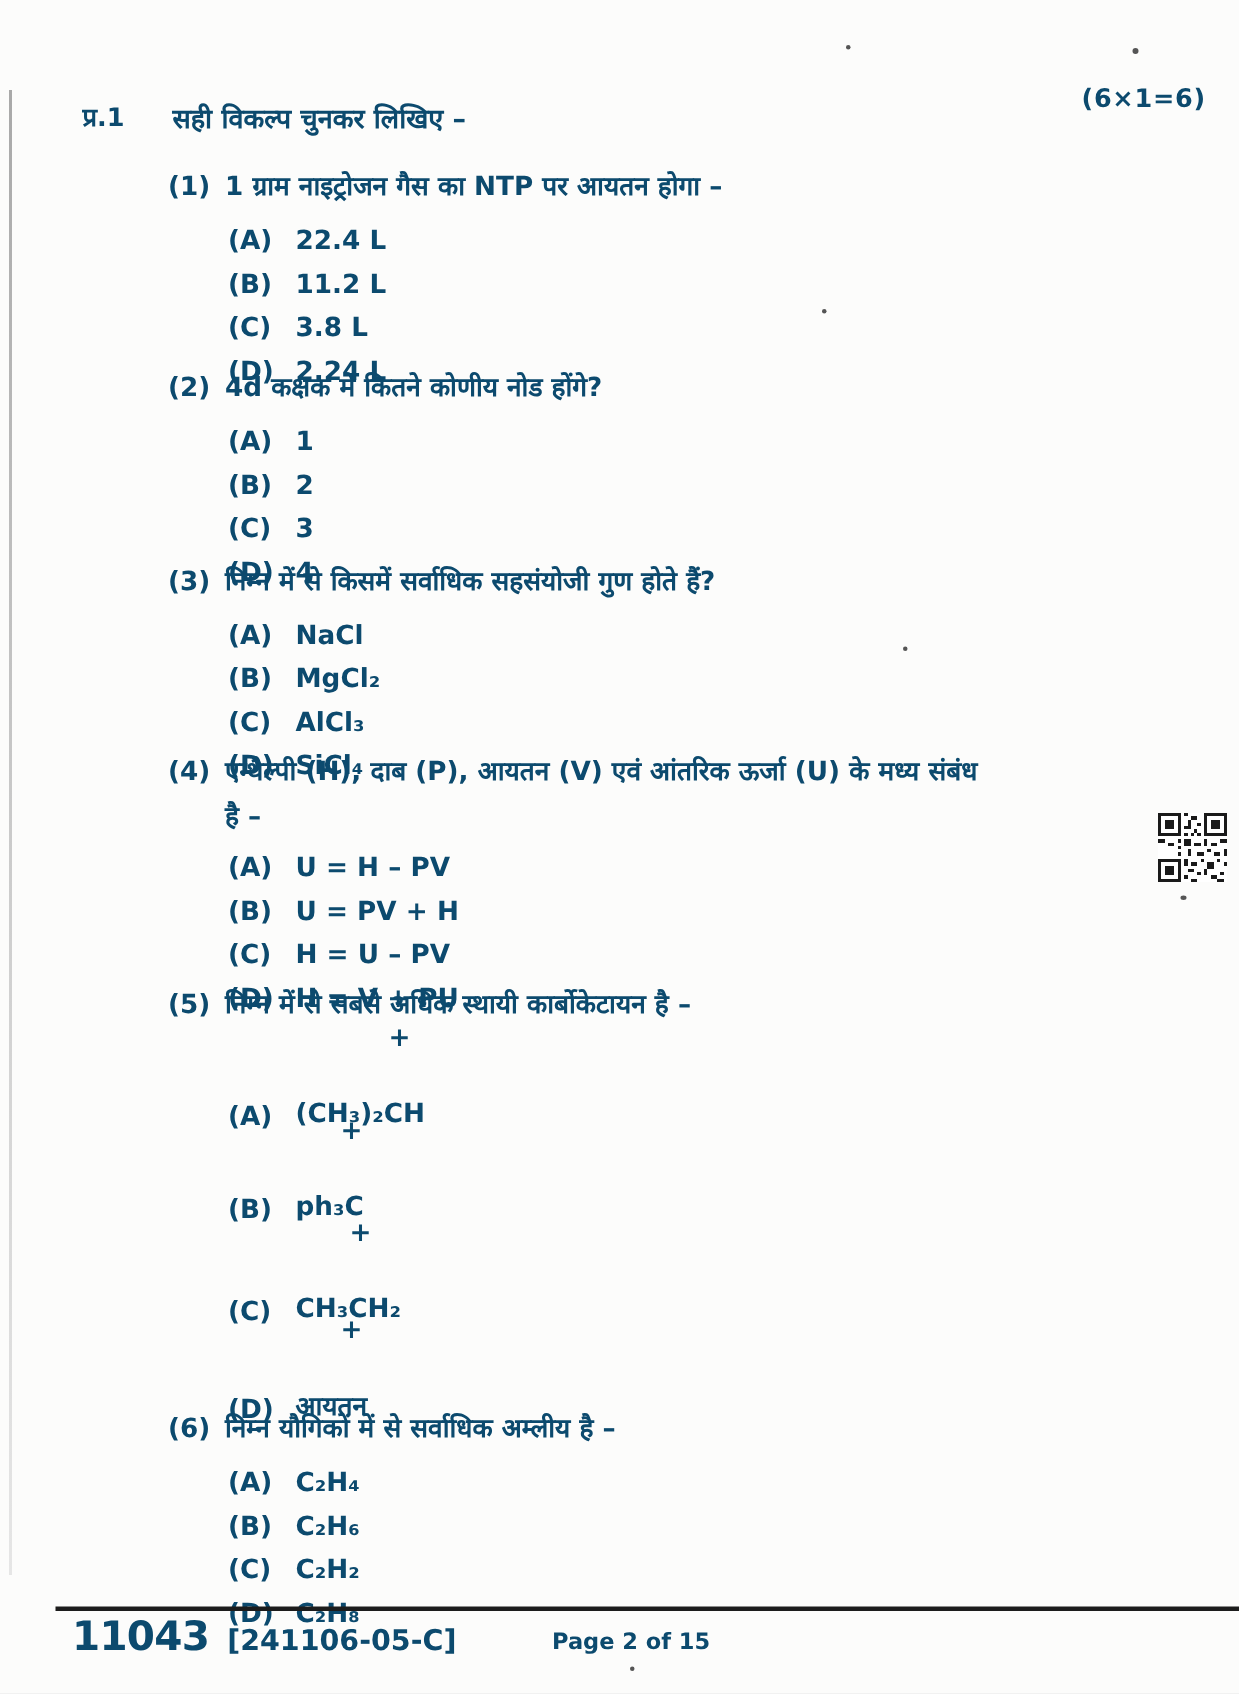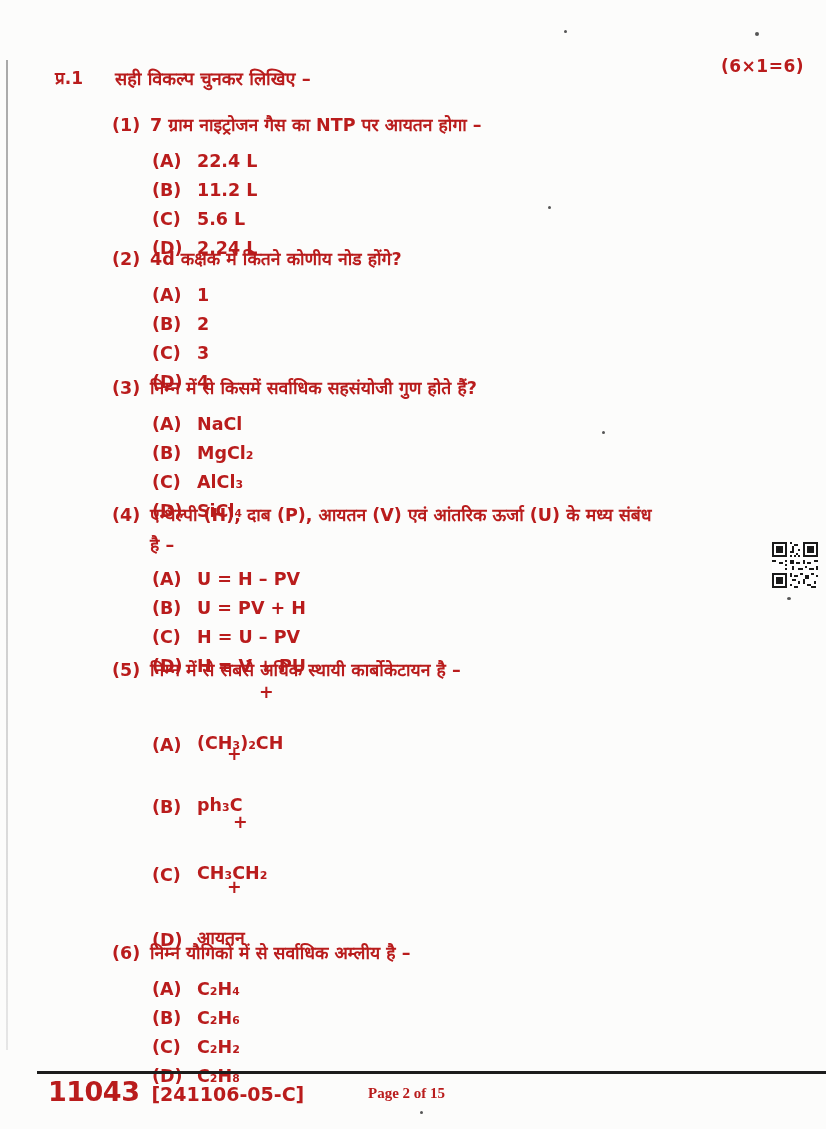--- a/index.html
+++ b/index.html
@@ -1,20 +1,20 @@
 <!DOCTYPE html>
 <html><head>
 <meta charset="utf-8">
 <style>
   html,body { margin:0; padding:0; background:#e9e9e9; }
   .paper {
     position:relative; width:826px; height:1129px; margin:0 auto;
     background:#fcfcfb; overflow:hidden;
     font-family:"DejaVu Sans","Liberation Sans",sans-serif;
-    color:#b91c1c;
+    color:#0c4a6e;
   }
   .scan-edge { position:absolute; left:6px; top:60px; width:2px; height:990px;
     background:linear-gradient(#9a9a9a,#c9c9c9 60%,#e2e2e2); opacity:.85; }
   .marks { position:absolute; top:56px; right:22px; font-size:17px; font-weight:700; letter-spacing:.5px; }
   .hdr-num { position:absolute; top:66px; left:55px; font-size:17px; font-weight:700; }
   .hdr-ins { position:absolute; top:66px; left:115px; font-size:18px; font-weight:600;text-align:right; }
 
   .q { position:absolute; left:112px; right:40px; font-size:17.5px; font-weight:600; }
   .q-title { display:flex; line-height:30px; margin-bottom:6px; }
   .q-num { width:38px; flex:none; }
@@ -28,51 +28,51 @@
   .stack { display:flex; flex-direction:column; }
   .charge { height:22px; line-height:22px; font-weight:700; }
   .formula { height:24px; line-height:24px;margin-top:28px; }
   .pad-a { padding-left:62px; } .pad-b { padding-left:30px; }
   .pad-c { padding-left:36px; } .pad-d { padding-left:30px; }
 
   .footer-rule { position:absolute; top:1071px; left:37px; right:0; height:3px; background:#1c1c1c; }
   .footer-left { position:absolute; top:1076px; left:48px; display:flex; align-items:baseline; }
   .f-code { font-size:27px; font-weight:800; letter-spacing:-.5px; }
   .f-set { font-size:19px; font-weight:600; margin-left:12px; }
-  .f-page { position:absolute; top:1085px; left:368px; font-size:15px; font-weight:700;font-family:Liberation Serif, serif; }
+  .f-page { position:absolute; top:1085px; left:368px; font-size:15px; font-weight:700; }
 
   .qr { position:absolute; left:770px; top:542px; }
   .speck { position:absolute; background:#555; border-radius:50%; }
 </style>
 </head>
 <body>
 
 <div class="paper">
   <div class="scan-edge"></div>
 
   <div class="marks">(6×1=6)</div>
   <div class="hdr-num">प्र.1</div>
   <div class="hdr-ins">सही विकल्प चुनकर लिखिए –</div>
 
   <div class="q" style="top:110px">
     <div class="q-title">
       <span class="q-num">(1)</span>
-      <span>7 ग्राम नाइट्रोजन गैस का NTP पर आयतन होगा –</span>
+      <span>1 ग्राम नाइट्रोजन गैस का NTP पर आयतन होगा –</span>
     </div>
     <div class="opt">
         <span class="opt-letter">(A)</span>
         <span>22.4 L</span>
       </div>
     <div class="opt">
         <span class="opt-letter">(B)</span>
         <span>11.2 L</span>
       </div>
     <div class="opt">
         <span class="opt-letter">(C)</span>
-        <span>5.6 L</span>
+        <span>3.8 L</span>
       </div>
     <div class="opt">
         <span class="opt-letter">(D)</span>
         <span>2.24 L</span>
       </div>
   </div>
 
   <div class="q" style="top:244px">
     <div class="q-title">
       <span class="q-num">(2)</span>

